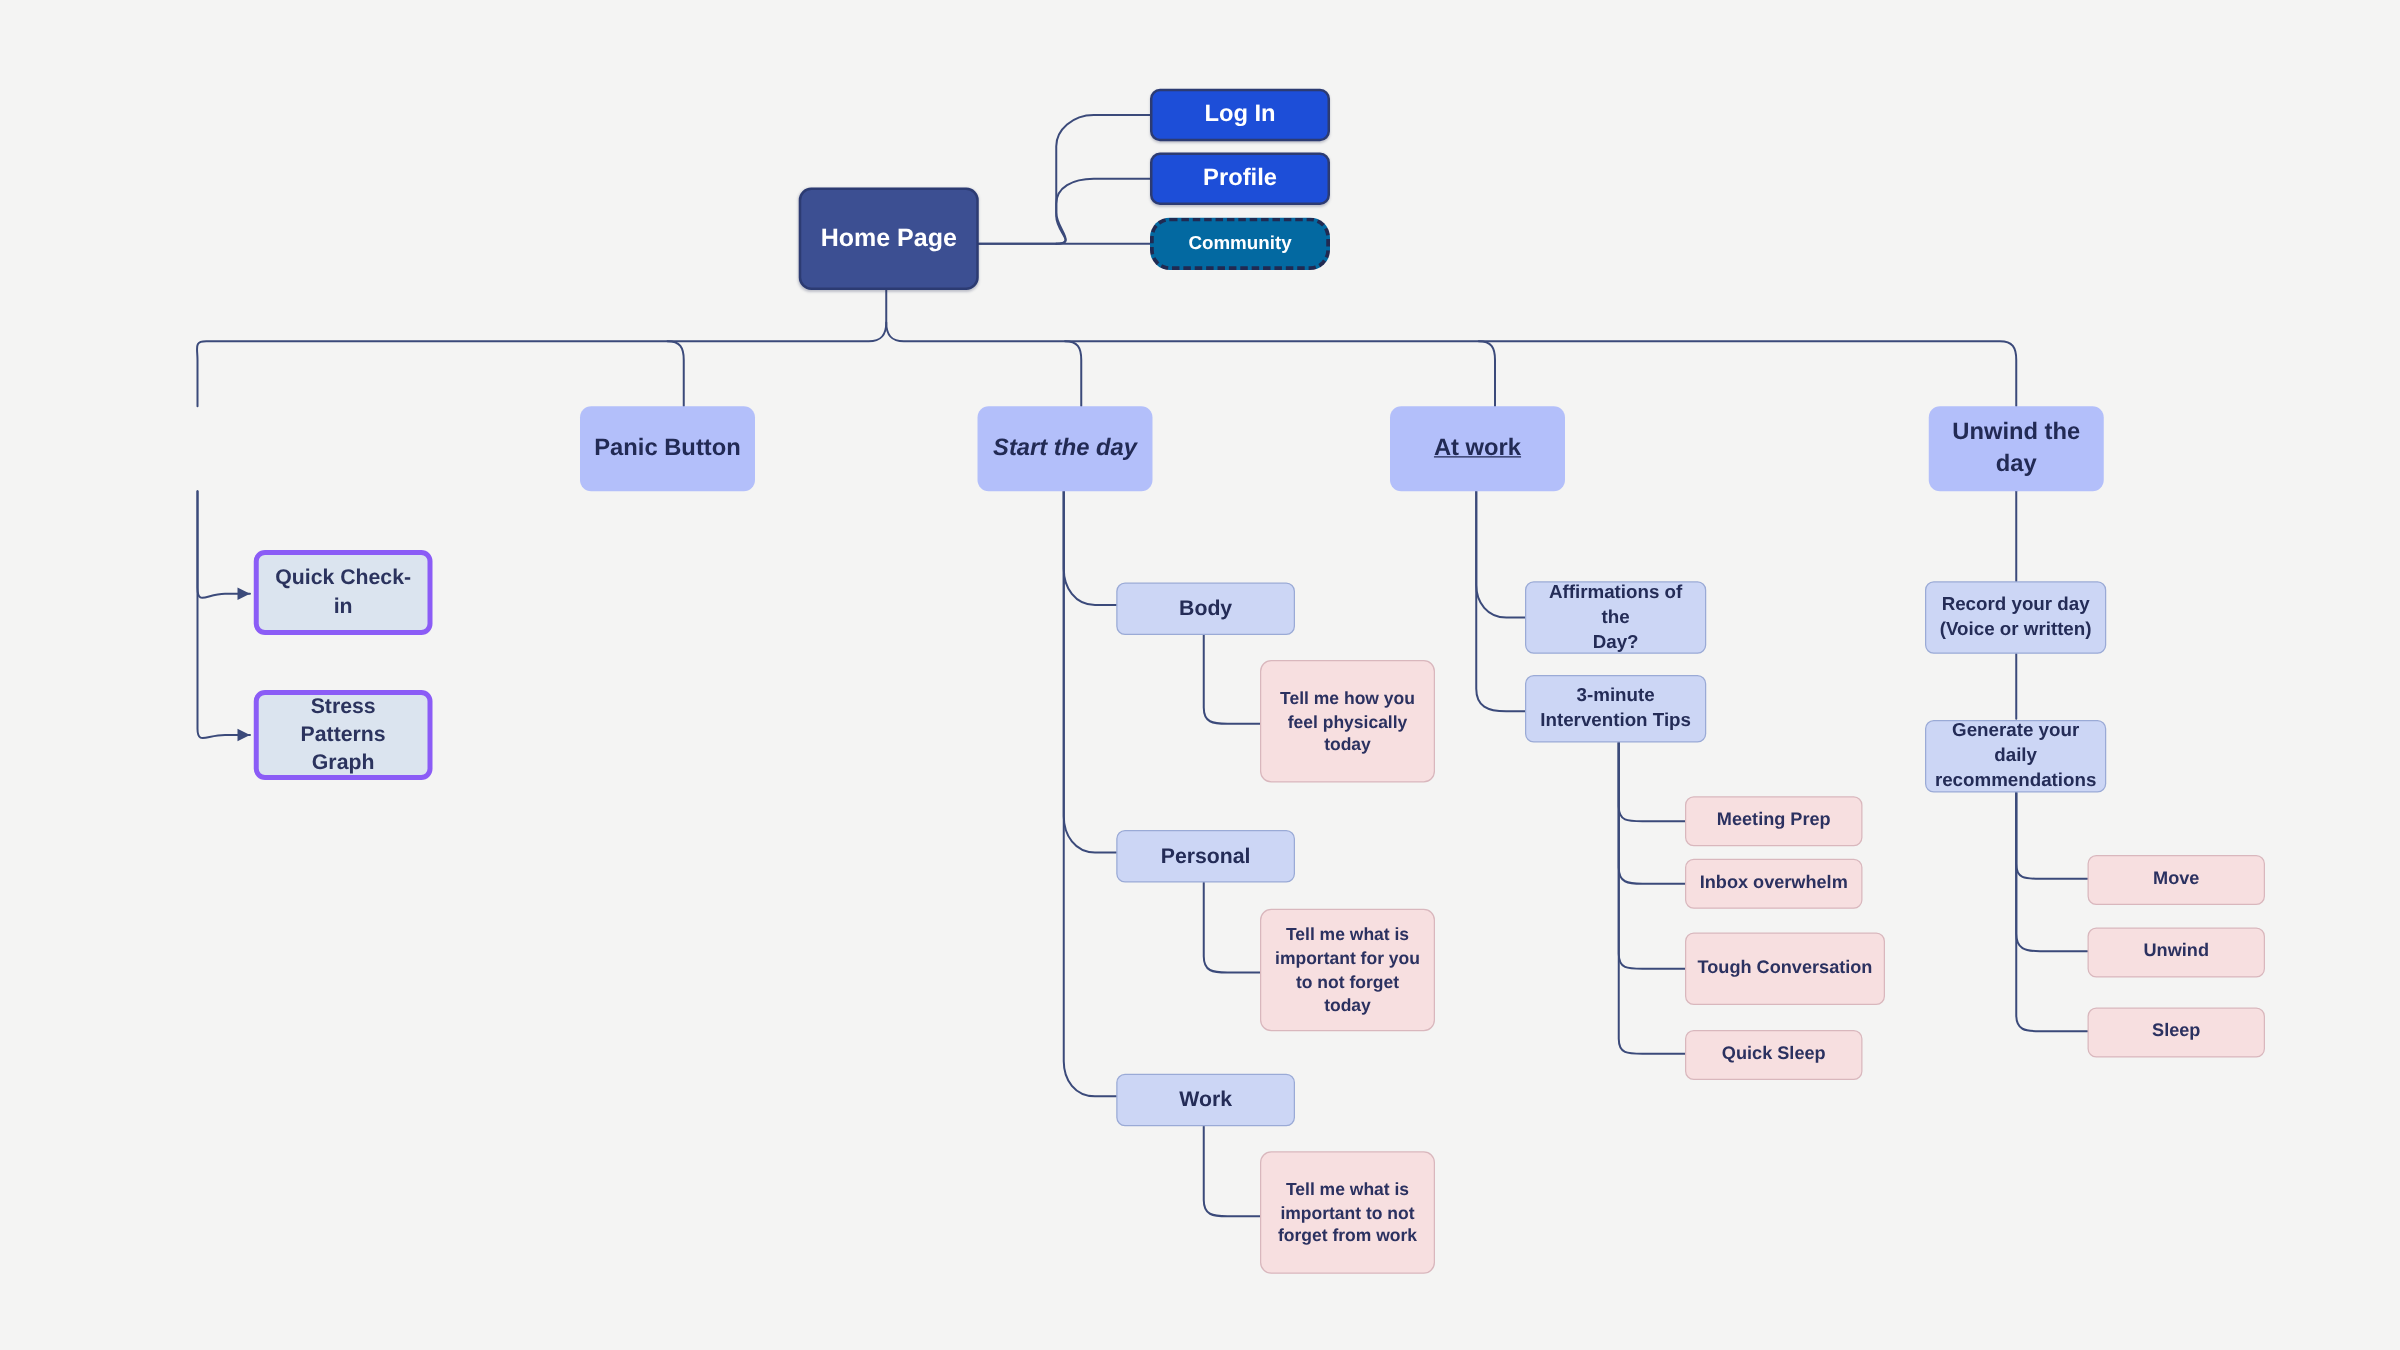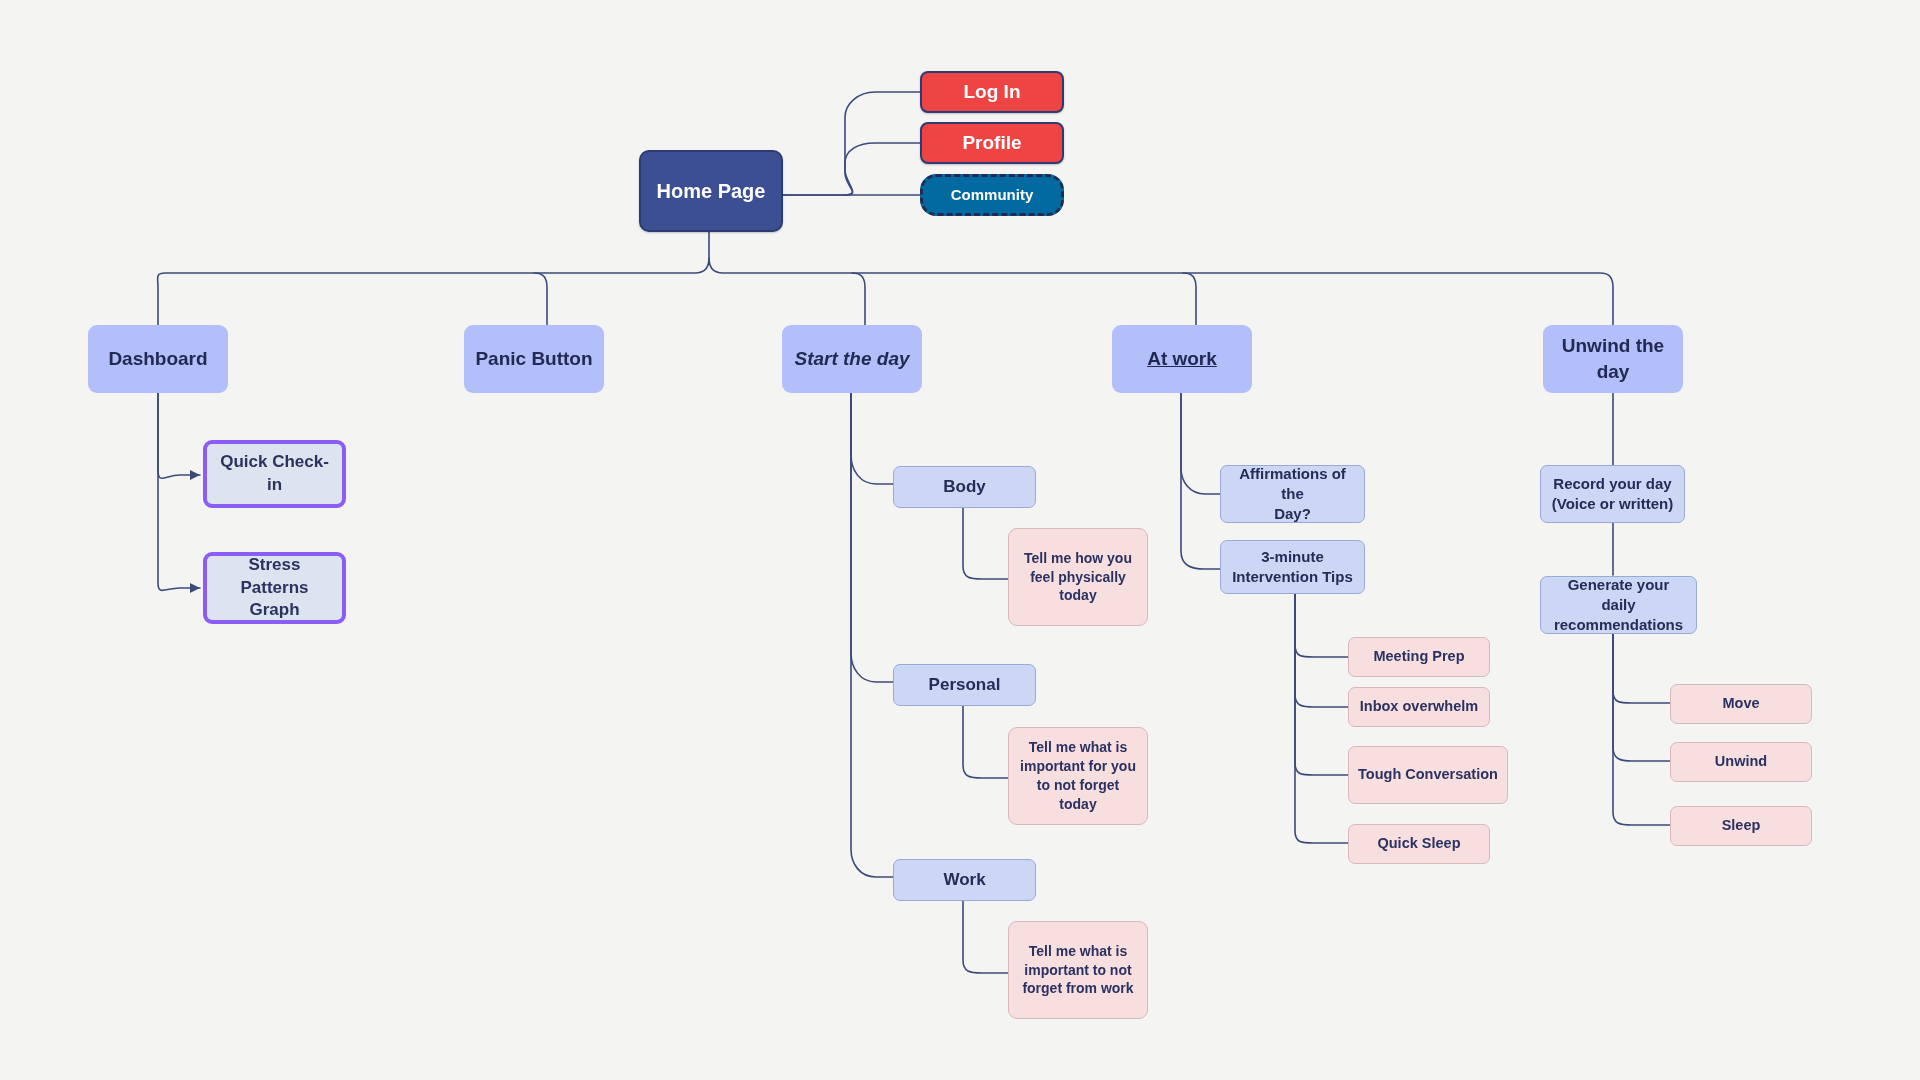--- a/index.html
+++ b/index.html
@@ -45,21 +45,21 @@
     background: #3c4f92;
     border: 2px solid #2c3b72;
     color: #ffffff;
     font-size: 20px;
     font-weight: 600;
     border-radius: 10px;
     box-shadow: 0 1px 2px rgba(30,40,80,.25);
   }
   
   .n-navy {
-    background: #ef4444;
+    background: #1d4ed8;
     border: 2px solid #2c3b72;
     color: #ffffff;
     font-size: 19px;
     font-weight: 600;
     border-radius: 8px;
     box-shadow: 0 1px 2px rgba(30,40,80,.25);
   }
   .n-navy-dashed {
     background: #0369a1;
     border: 3px dashed #202a52;
@@ -163,21 +163,20 @@
   </svg>
 
   <div class="node n-root" style="left:639px; top:150px; width:144px; height:82px;">Home Page</div>
 
   <div class="node n-navy" style="left:920px; top:71px; width:144px; height:42px;">Log In</div>
 
   <div class="node n-navy" style="left:920px; top:122px; width:144px; height:42px;">Profile</div>
 
   <div class="node n-navy-dashed" style="left:920px; top:174px; width:144px; height:42px;">Community</div>
 
-  <div class="node n-peri" style="left:88px; top:325px; width:140px; height:68px;">Dashboard</div>
 
   <div class="node n-steel" style="left:203px; top:440px; width:143px; height:68px;">Quick Check-in</div>
 
   <div class="node n-steel" style="left:203px; top:552px; width:143px; height:72px;">Stress Patterns
 Graph</div>
 
   <div class="node n-peri" style="left:464px; top:325px; width:140px; height:68px;">Panic Button</div>
 
   <div class="node n-peri" style="left:782px; top:325px; width:140px; height:68px;font-style:italic;">Start the day</div>
 
@@ -213,21 +212,21 @@
 
   <div class="node n-pink chip" style="left:1348px; top:746px; width:160px; height:58px;">Tough Conversation</div>
 
   <div class="node n-pink chip" style="left:1348px; top:824px; width:142px; height:40px;">Quick Sleep</div>
 
   <div class="node n-peri" style="left:1543px; top:325px; width:140px; height:68px;">Unwind the day</div>
 
   <div class="node n-lav small" style="left:1540px; top:465px; width:145px; height:58px;">Record your day
 (Voice or written)</div>
 
-  <div class="node n-lav small" style="left:1540px; top:576px; width:157px; height:58px;">Generate your daily
+  <div class="node n-lav small" style="left:1540px; top:576px; width:145px; height:58px;">Generate your daily
 recommendations</div>
 
   <div class="node n-pink chip" style="left:1670px; top:684px; width:142px; height:40px;">Move</div>
 
   <div class="node n-pink chip" style="left:1670px; top:742px; width:142px; height:40px;">Unwind</div>
 
   <div class="node n-pink chip" style="left:1670px; top:806px; width:142px; height:40px;">Sleep</div>
 
 </div>
 

